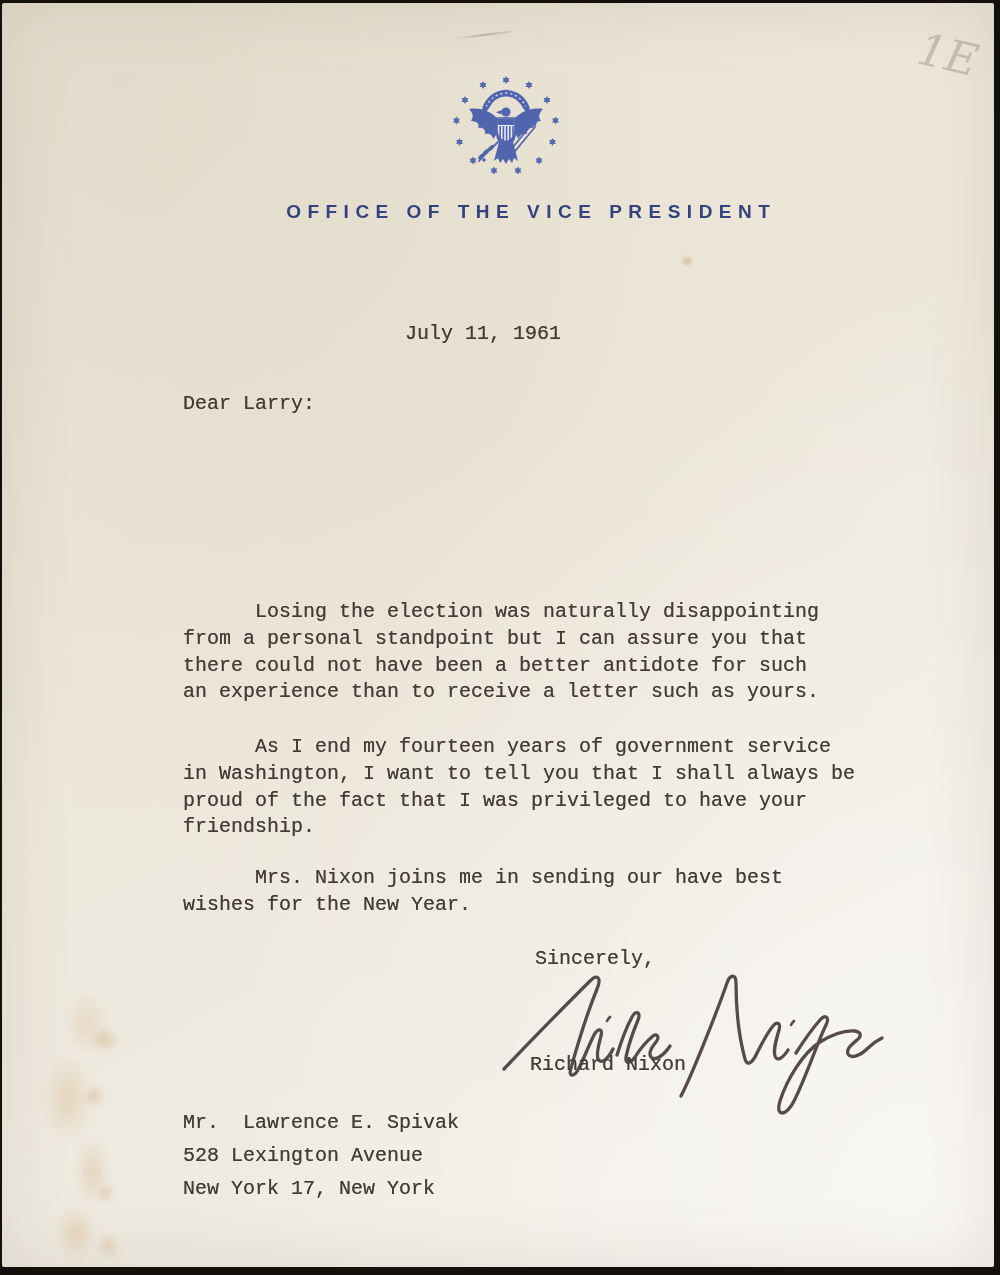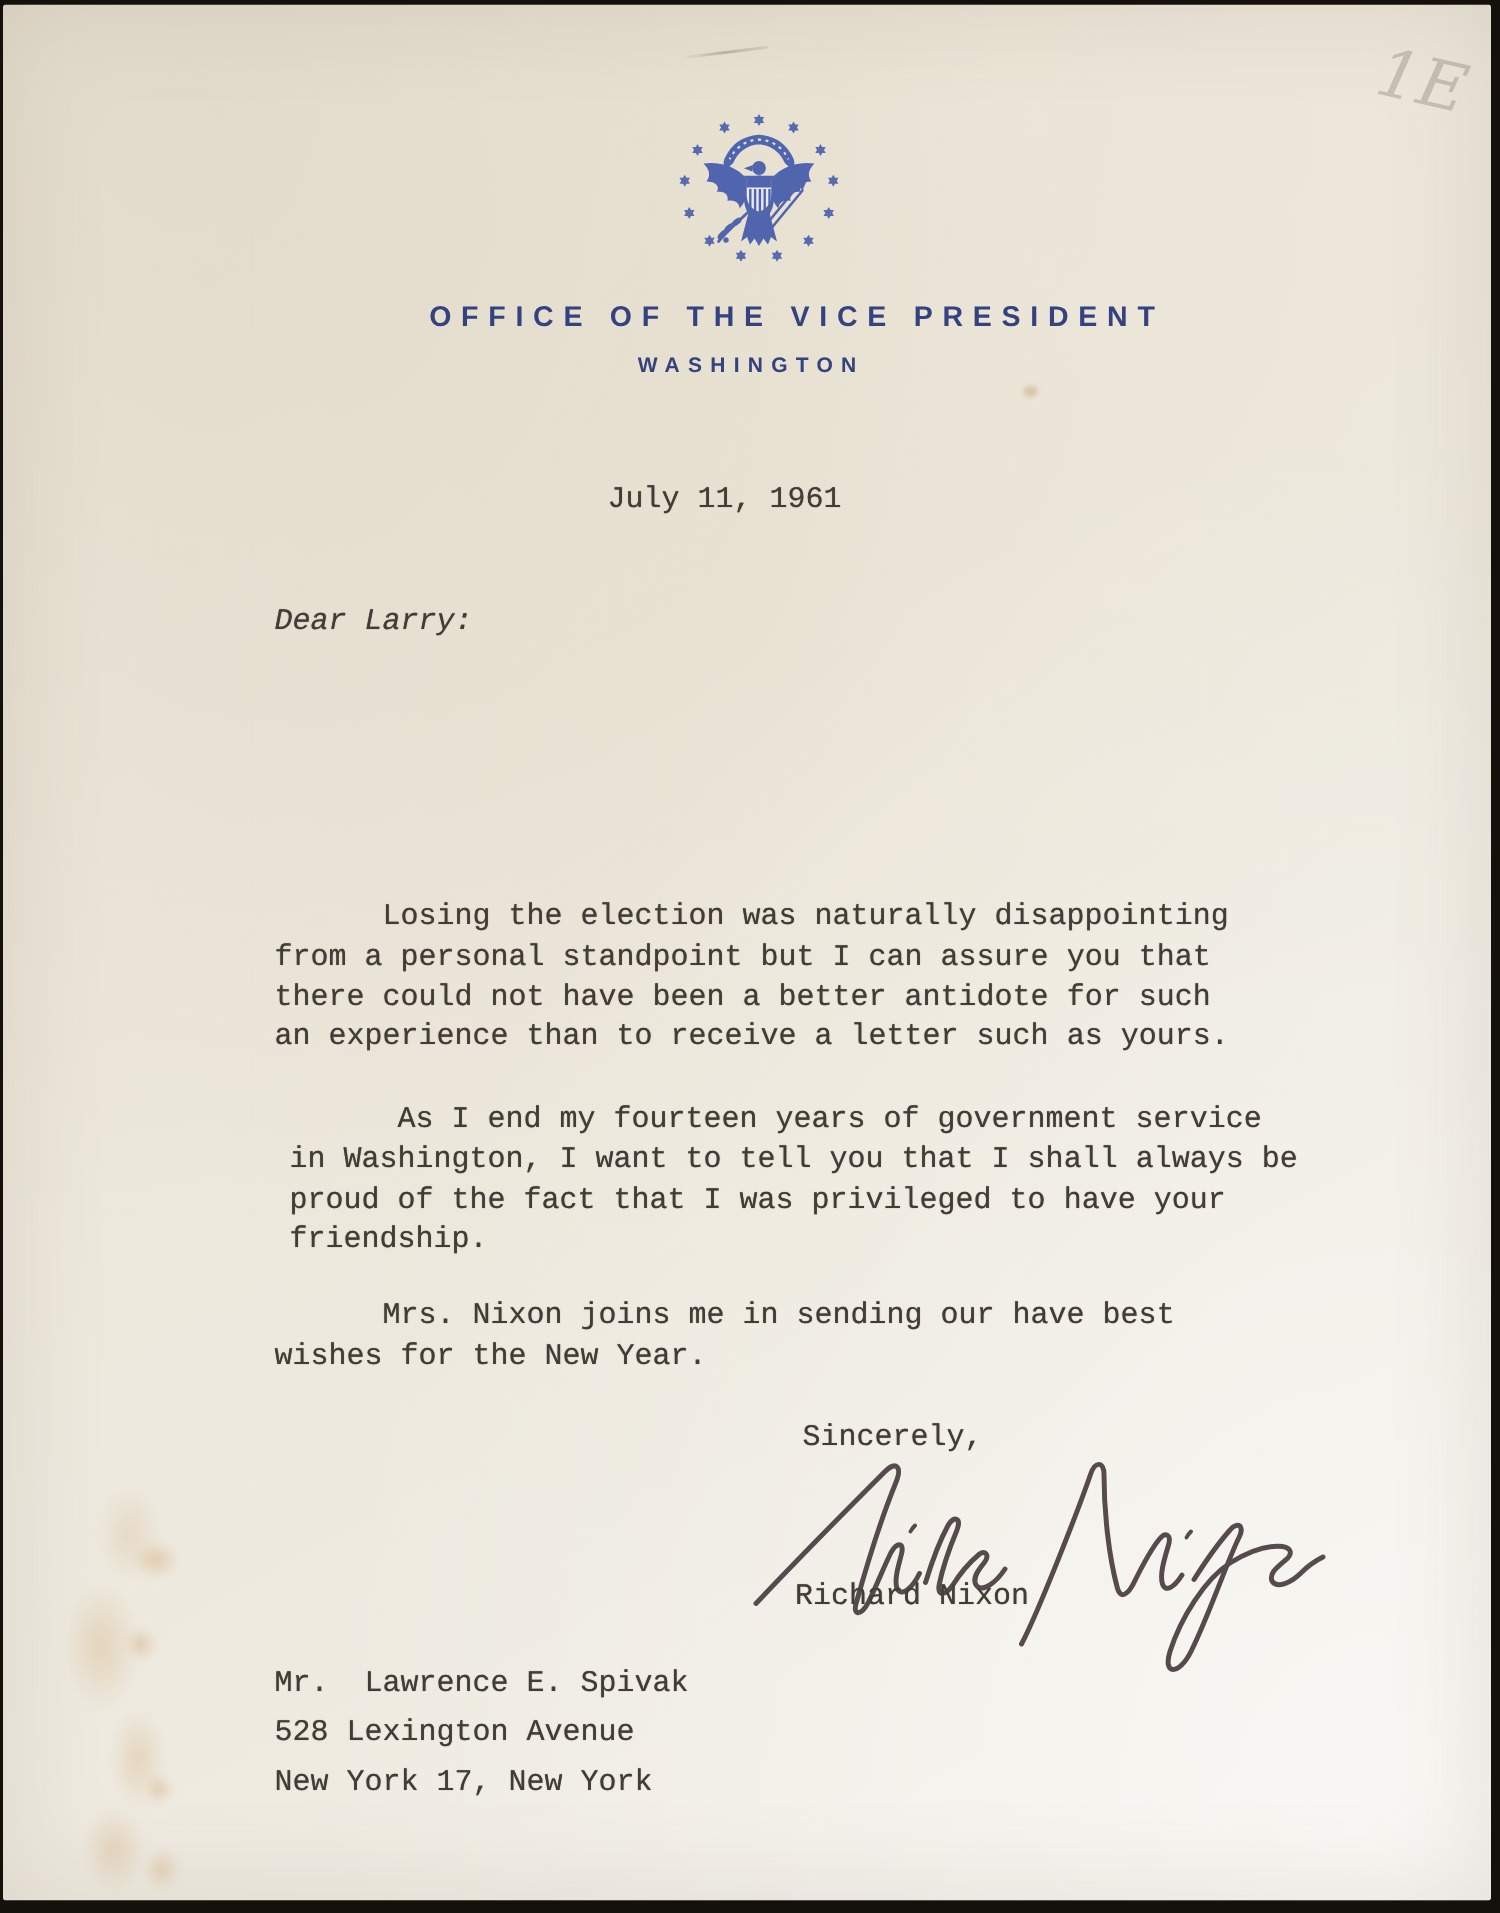--- a/index.html
+++ b/index.html
@@ -18,23 +18,23 @@
   .office-line{position:absolute;left:0;width:100%;top:198px;text-align:center;
     font-weight:700;font-size:19px;letter-spacing:6.5px;text-indent:6.5px;color:#34427f;
     font-family:"Liberation Sans",sans-serif;padding-left:30px;}
   .city-line{position:absolute;left:0;width:100%;top:232px;text-align:center;
     font-weight:700;font-size:14px;letter-spacing:5.5px;text-indent:5.5px;color:#34427f;}
   
   .typed{position:absolute;font-family:"Liberation Mono","DejaVu Sans Mono",monospace;
     font-size:20px;line-height:26.8px;color:#423c36;white-space:pre;
     text-shadow:0 0 0.6px rgba(62,56,50,0.75);}
   .date-line{left:403px;top:318px;}
-  .salutation{left:181px;top:399px;font-style:italic;}
+  .salutation{left:181px;top:388px;}
   .para{left:181px;text-indent:72px;}
-  .p1{top:453px;} .p2{top:596px;} .p3{top:731px;margin-left:10px;} .p4{top:862px;}
+  .p1{top:453px;} .p2{top:596px;} .p3{top:731px;} .p4{top:862px;}
   .closing{left:533px;top:943px;}
   .typed-name{left:528px;top:1049px;}
   .recipient{left:181px;top:1103px;line-height:33px;}
   
   .signature{position:absolute;left:494px;top:962px;width:388px;height:175px;z-index:3;}
   .pencil{position:absolute;left:916px;top:26px;font-family:"DejaVu Serif",serif;
     font-style:italic;font-size:44px;color:rgba(135,128,114,0.38);
     transform:rotate(13deg);z-index:2;}
   .scratch{position:absolute;left:452px;top:31px;width:58px;height:2px;
     background:linear-gradient(90deg,rgba(150,142,126,0.0),rgba(150,142,126,0.55),rgba(160,152,136,0.25));
@@ -122,21 +122,20 @@
         <g stroke="#5065ad" stroke-width="1.7" stroke-linecap="round">
           <path d="M63,73 L82,50"></path>
           <path d="M66,76 L85,53"></path>
           <path d="M82,50 l6,-4 -3,7 Z" fill="#5065ad" stroke="none"></path>
           <path d="M63,73 l-3,4 M66,76 l-3,4" stroke-width="1.4"></path>
         </g>
       </g>
     </svg>
 
     <div class="office-line">OFFICE OF THE VICE PRESIDENT</div>
-    <div class="city-line">WASHINGTON</div>
 
     <div class="typed date-line">July 11, 1961</div>
 
     <div class="typed salutation">Dear Larry:</div>
 
     <div class="typed para p2">Losing the election was naturally disappointing
 from a personal standpoint but I can assure you that
 there could not have been a better antidote for such
 an experience than to receive a letter such as yours.</div>
     <div class="typed para p3">As I end my fourteen years of government service

